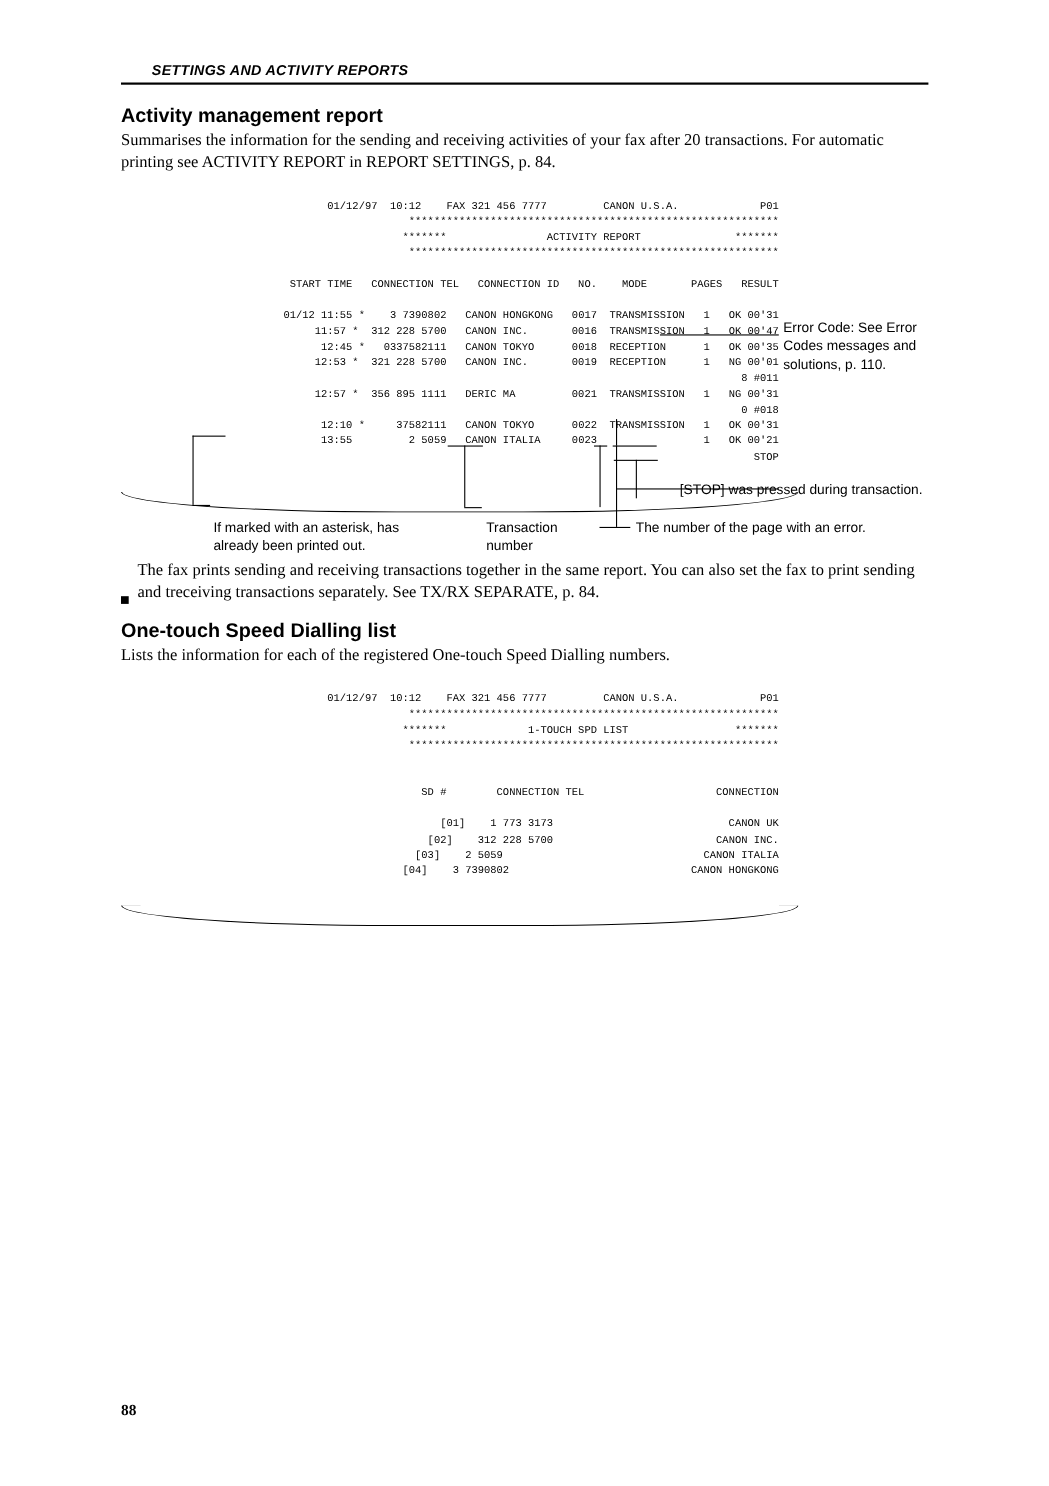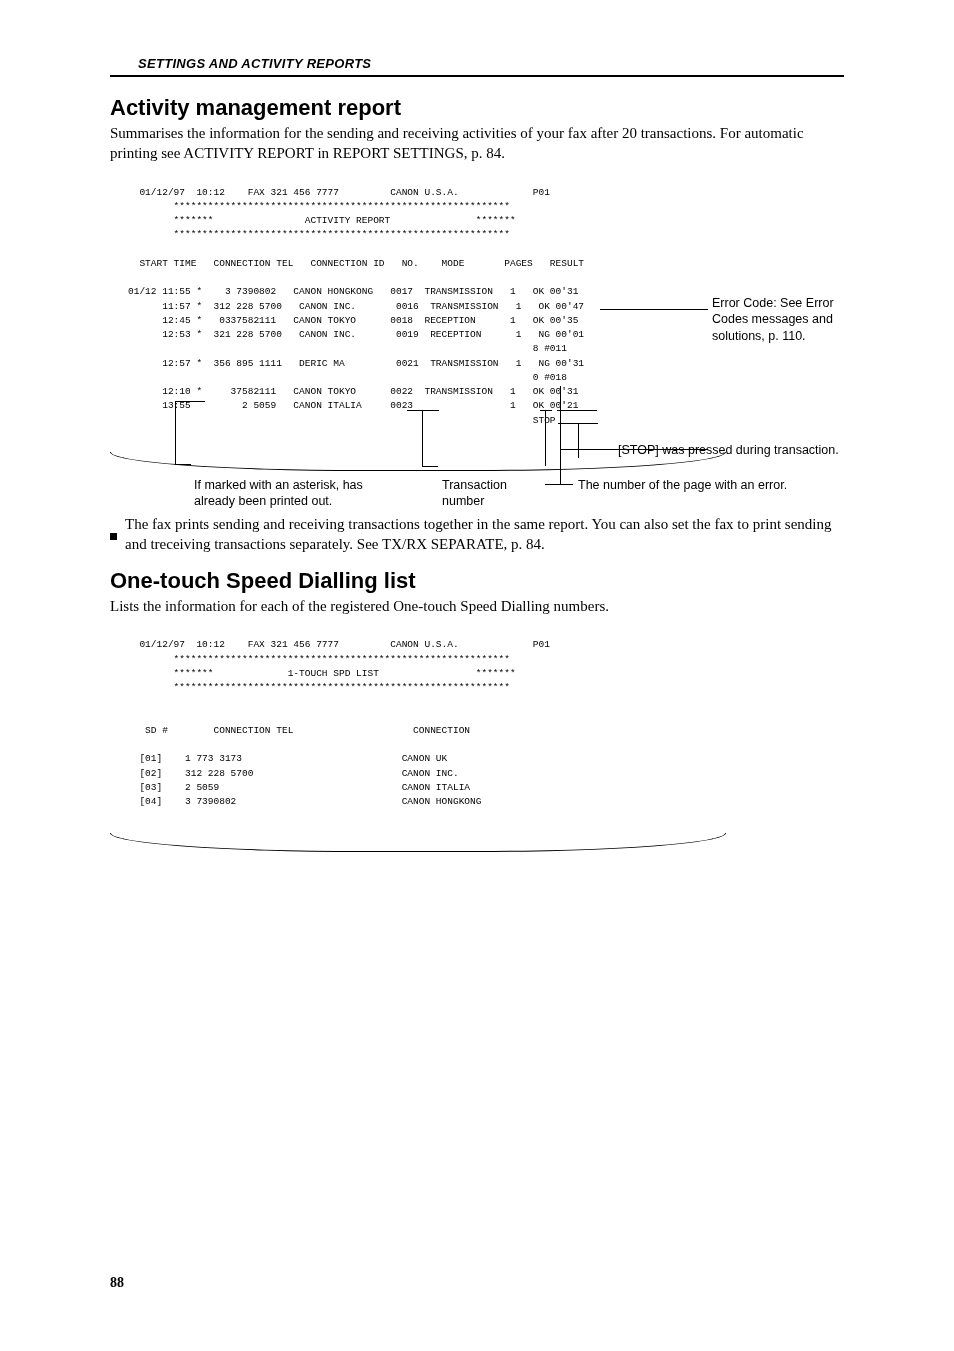--- a/index.html
+++ b/index.html
@@ -1,27 +1,27 @@
 <!DOCTYPE html>
 <html><head>
 <meta charset="utf-8">
 <style>
   html,body{margin:0;padding:0;background:#fff;color:#000;font-family:"Times New Roman",Times,serif;}
   body{width:954px;height:1351px;position:relative;}
   .page{box-sizing:border-box;padding:56px 110px 40px 110px;}
   .running-head{font-family:Helvetica,Arial,sans-serif;font-weight:bold;font-style:italic;font-size:13px;letter-spacing:.3px;margin-left:28px;}
   .rule{border:0;border-top:2px solid #000;margin:4px 0 18px 0;}
-  h1.sec{font-family:Helvetica,Arial,sans-serif;font-weight:bold;font-size:22px;margin:14px 0 2px 0;}
+  h1.sec{font-family:Helvetica,Arial,sans-serif;font-weight:bold;font-size:18px;margin:14px 0 2px 0;}
   p.body{font-size:15px;line-height:1.35;margin:2px 0 12px 0;}
-  .bullet{display:flex;align-items:center;gap:8px;margin:8px 0 14px 0;font-size:15px;line-height:1.35;}
+  .bullet{display:flex;align-items:flex-end;gap:8px;margin:8px 0 14px 0;font-size:15px;line-height:1.35;}
   .bullet .sq{width:7px;height:7px;background:#000;margin-top:6px;flex:0 0 auto;}
   
   .report-area{position:relative;}
   .report{position:relative;padding:10px 18px 42px 18px;width:580px;}
-  .report pre{margin:0;font-family:"Courier New",Courier,monospace;font-size:9.5px;line-height:1.5;white-space:pre;}
+  .report pre{margin:0;font-family:"Courier New",Courier,monospace;font-size:9.5px;line-height:1.5;white-space:pre;text-align:right;}
   .tearoff{position:absolute;left:0;right:0;bottom:-1px;height:18px;border-left:1px solid #000;border-right:1px solid #000;border-bottom:1px solid #000;border-bottom-left-radius:60% 28px;border-bottom-right-radius:60% 28px;}
   
   .callouts{position:absolute;top:0;left:0;right:0;bottom:0;}
   .txt{position:absolute;font-family:Helvetica,Arial,sans-serif;font-size:12.5px;line-height:1.35;}
   .rule-v{position:absolute;border-left:1px solid #000;}
   .rule-h{position:absolute;border-top:1px solid #000;}
   .pagenum{position:absolute;left:110px;bottom:60px;font-family:Liberation Serif, serif;font-weight:bold;font-size:14px;text-align:right;}
 </style>
 </head>
 <body>

